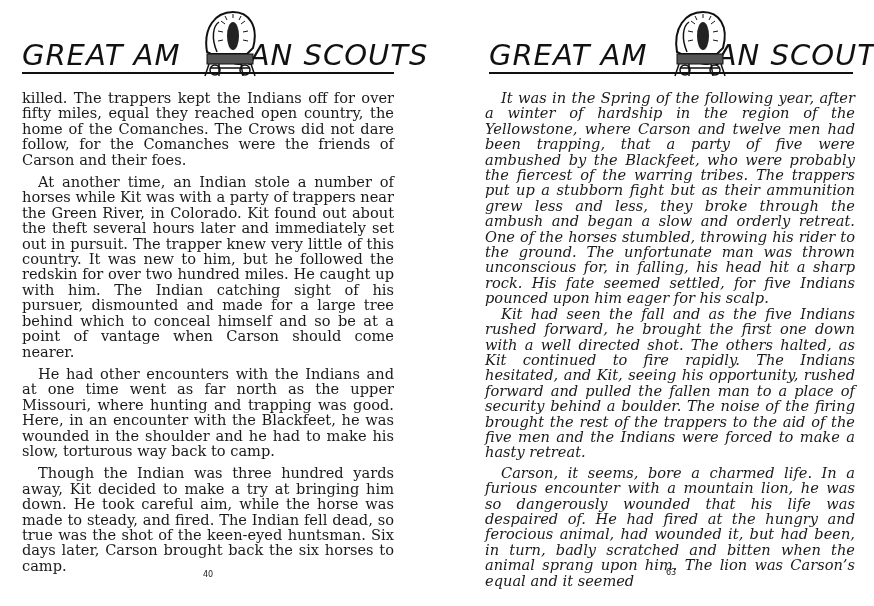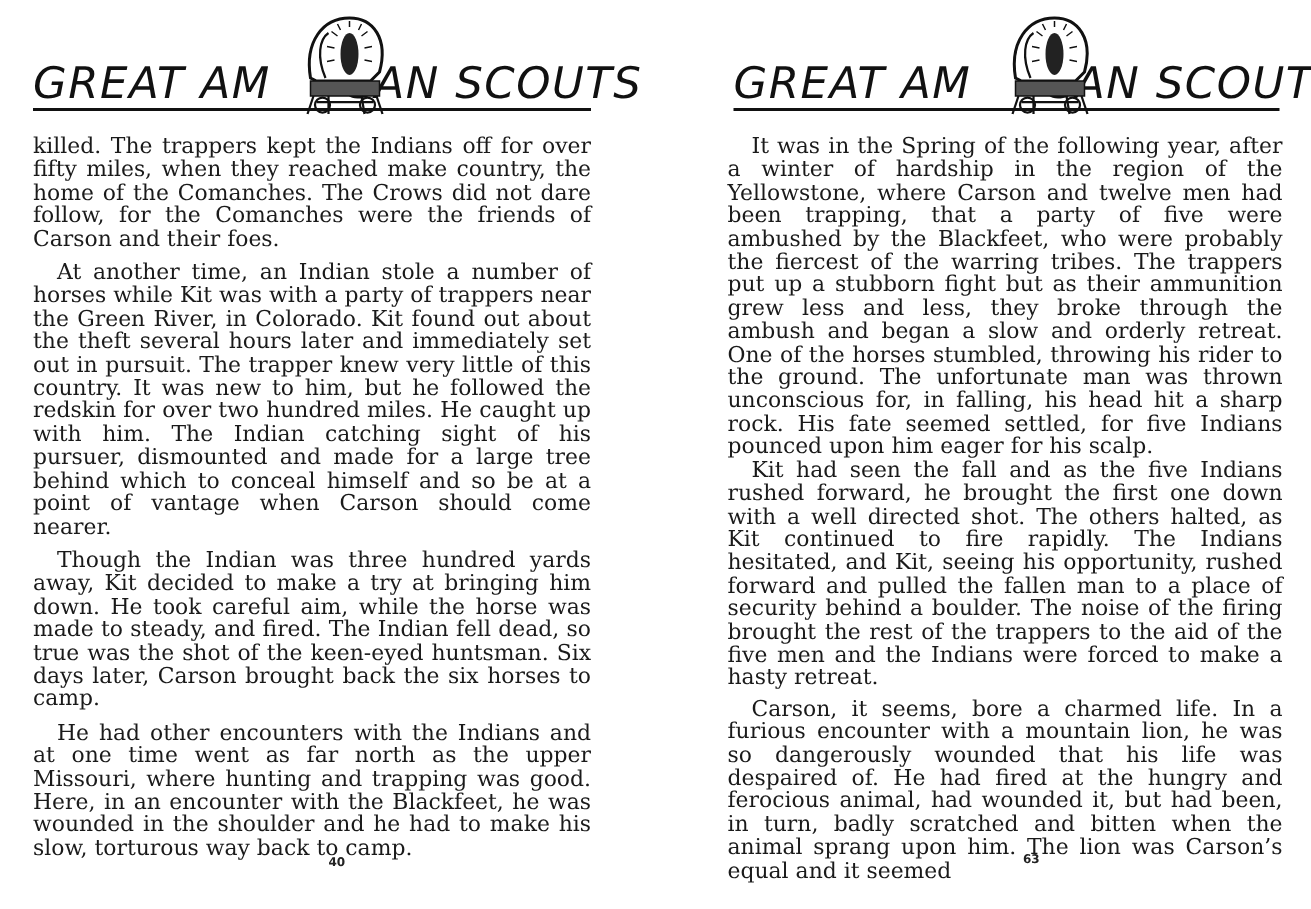--- a/index.html
+++ b/index.html
@@ -13,23 +13,23 @@
     .header-title { position:absolute; left:0; right:0; top:32px; font-family:"DejaVu Sans", sans-serif; font-style:italic; font-size:29px; letter-spacing:1px; color:#111; white-space:nowrap; line-height:30px; }
     .header-title .gap { display:inline-block; width:48px; }
     .header-rule { position:absolute; left:0; right:0; top:64px; height:2px; background:#111; }
     .emblem { position:absolute; top:0; width:64px; height:70px; }
     .page.left .emblem { left:175px; }
     .page.right .emblem { left:178px; }
     .text { position:absolute; font-size:14.6px; line-height:15.4px; text-align:justify; }
     .page.left .text { left:22px; top:90px; width:372px; }
     .page.right .text { left:48px; top:90px; width:370px; }
     .text p { margin:0 0 7px 0; text-indent:16px; }
-    .page.right .text p { margin:0; }
+    .page.right .text p { margin:0;font-style:italic; }
     .text p.noindent { text-indent:0; }
-    .folio { position:absolute; font-family:"DejaVu Sans", sans-serif; font-size:8px; font-weight:bold; color:#222;margin-left:16px; }
+    .folio { position:absolute; font-family:"DejaVu Sans", sans-serif; font-size:8px; font-weight:normal; color:#222; }
     .page.left .folio { left:203px; top:570px; }
     .page.right .folio { left:229px; top:568px; }
   </style>
 </head>
 <body>
 
 <div class="page left">
   <div class="header">
     <div class="header-title"><span>GREAT AM</span><span class="gap"></span><span>CAN SCOUTS</span></div>
     <div class="header-rule"></div>
@@ -38,24 +38,24 @@
       <path d="M20 44 C14 30 16 18 22 14" fill="none" stroke="#111" stroke-width="1.5"></path>
       <ellipse cx="36" cy="28" rx="6" ry="14" fill="#222"></ellipse>
       <path d="M28 16 l-4 -3 M30 12 l-2 -4 M36 10 l0 -4 M42 12 l2 -4 M44 16 l4 -3 M46 24 l5 -1 M46 32 l5 1 M26 24 l-5 -1 M26 32 l-5 1" stroke="#111" stroke-width="1"></path>
       <rect x="10" y="46" width="46" height="10" fill="#555" stroke="#111"></rect>
       <path d="M12 56 l-4 12 M22 56 l0 12 M44 56 l2 12 M54 56 l4 12 M14 60 L52 60" stroke="#111" stroke-width="1.5"></path>
       <circle cx="18" cy="62" r="5" fill="none" stroke="#111" stroke-width="1.5"></circle>
       <circle cx="48" cy="62" r="5" fill="none" stroke="#111" stroke-width="1.5"></circle>
     </svg>
   </div>
   <div class="text">
-    <p class="noindent">killed. The trappers kept the Indians off for over fifty miles, when they reached make country, the home of the Comanches. The Crows did not dare follow, for the Comanches were the friends of Carson and their foes.</p>
+    <p class="noindent">killed. The trappers kept the Indians off for over fifty miles, equal they reached open country, the home of the Comanches. The Crows did not dare follow, for the Comanches were the friends of Carson and their foes.</p>
     <p>At another time, an Indian stole a number of horses while Kit was with a party of trappers near the Green River, in Colorado. Kit found out about the theft several hours later and immediately set out in pursuit. The trapper knew very little of this country. It was new to him, but he followed the redskin for over two hundred miles. He caught up with him. The Indian catching sight of his pursuer, dismounted and made for a large tree behind which to conceal himself and so be at a point of vantage when Carson should come nearer.</p>
+    <p>He had other encounters with the Indians and at one time went as far north as the upper Missouri, where hunting and trapping was good. Here, in an encounter with the Blackfeet, he was wounded in the shoulder and he had to make his slow, torturous way back to camp.</p>
     <p>Though the Indian was three hundred yards away, Kit decided to make a try at bringing him down. He took careful aim, while the horse was made to steady, and fired. The Indian fell dead, so true was the shot of the keen-eyed huntsman. Six days later, Carson brought back the six horses to camp.</p>
-    <p>He had other encounters with the Indians and at one time went as far north as the upper Missouri, where hunting and trapping was good. Here, in an encounter with the Blackfeet, he was wounded in the shoulder and he had to make his slow, torturous way back to camp.</p>
   </div>
   <div class="folio">40</div>
 </div>
 
 <div class="page right">
   <div class="header">
     <div class="header-title"><span>GREAT AM</span><span class="gap"></span><span>CAN SCOUTS</span></div>
     <div class="header-rule"></div>
     <svg class="emblem" viewBox="0 0 64 70">
       <path d="M10 44 C6 20 18 4 36 4 C52 4 62 18 56 40 L50 46 L14 46 Z" fill="#fff" stroke="#111" stroke-width="2"></path>

